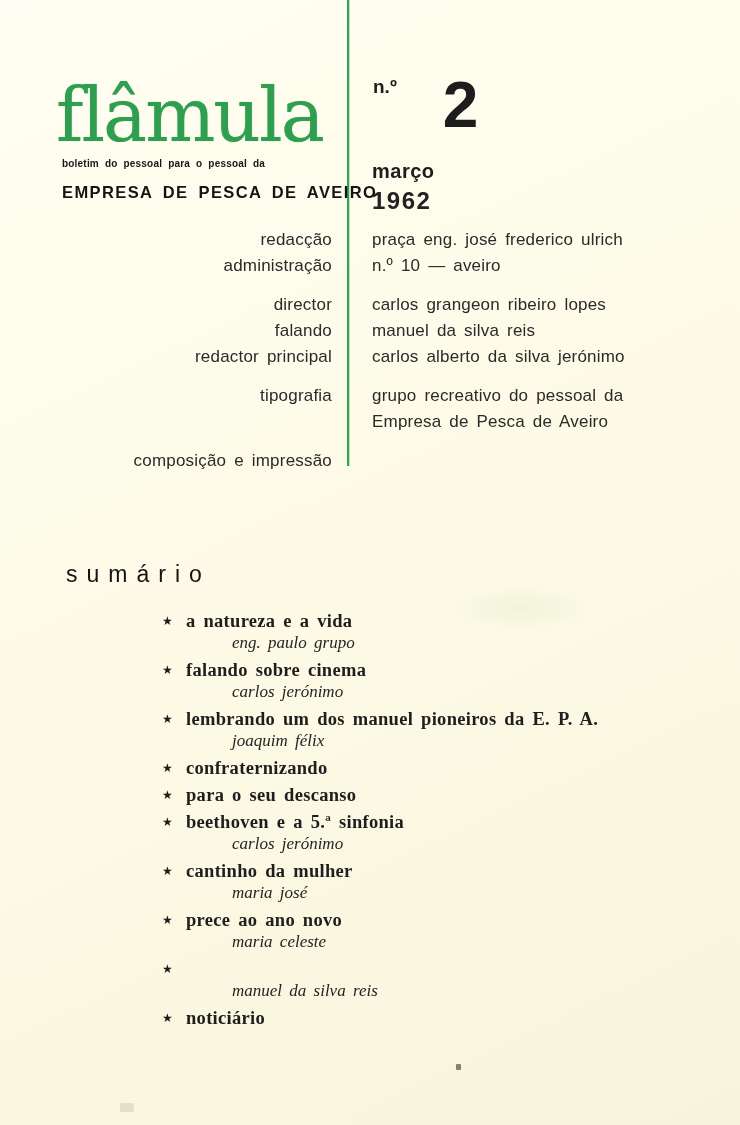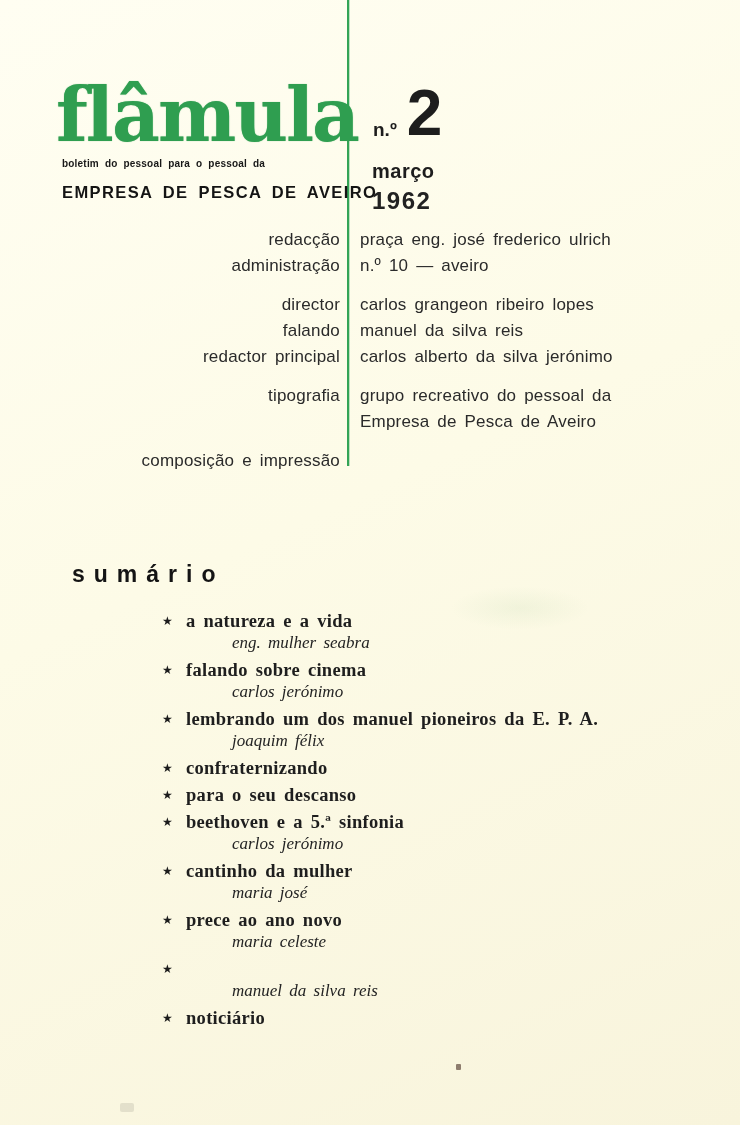--- a/index.html
+++ b/index.html
@@ -16,66 +16,66 @@
   
   .divider {
     position: absolute; left: 347px; top: 0;
     width: 2px; height: 466px;
     background: #33a456;
     box-shadow: 1px 0 0 rgba(120,190,140,.45);
   }
   .logo {
     position: absolute; left: 56px; top: 78px;
     font-family: "DejaVu Serif", serif;
-    font-weight: bold; font-size: 74px; line-height: 1;
+    font-weight: normal; font-size: 74px; line-height: 1;
     letter-spacing: -2px; color: #2f9e50;
     text-shadow: 0 0 1px rgba(47,158,80,.6);
   }
   .sub1 {
     position: absolute; left: 62px; top: 158px;
     font-size: 10px; font-weight: bold;
     letter-spacing: .2px; word-spacing: 3px; color: #181818;
   }
   .sub2 {
     position: absolute; left: 62px; top: 183px;
     font-size: 16.5px; font-weight: bold;
     letter-spacing: 1.4px; word-spacing: 4px; color: #141414;
   }
   .issue-row {
-    position: absolute; left: 373px; top: 84px;
-    display: flex; align-items: flex-end;
+    position: absolute; left: 373px; top: 76px;
+    display: flex;  gap: 36px;
   }
   .issue-label { font-size: 19px; font-weight: bold; margin-bottom: 2px; }
   .issue-number {
     font-size: 64px; font-weight: bold; line-height: .92;
     margin-left: 10px; letter-spacing: -2px;
   }
   .issue-month {
     position: absolute; left: 372px; top: 160px;
     font-size: 20px; font-weight: bold; letter-spacing: .5px;
   }
   .issue-year {
     position: absolute; left: 372px; top: 187px;
     font-size: 24px; font-weight: bold; letter-spacing: 1.5px; color: #222;
   }
 
   
   .credits { position: absolute; left: 0; top: 227px; width: 740px; }
   .credit-group { display: flex; align-items: flex-start; margin-bottom: 13px; }
-  .credit-labels { width: 332px; text-align: right; padding-left: 8px; }
-  .credit-values { margin-left: 20px; }
+  .credit-labels { width: 332px; text-align: right; }
+  .credit-values { margin-left: 40px; }
   .credit-line {
     font-size: 17px; line-height: 26px;
     word-spacing: 3px; letter-spacing: .2px; color: #2a2a2a;
   }
 
   
   .sumario-heading {
     position: absolute; left: 66px; top: 561px;
-    font-size: 23px; font-weight: bold; letter-spacing: 9px; color: #141414; margin-left: 6px;
+    font-size: 23px; font-weight: normal; letter-spacing: 9px; color: #141414;
   }
   .sumario-list {
     position: absolute; left: 162px; top: 610px;
     width: 560px; margin: 0; padding: 0; list-style: none;
     font-family: "Liberation Serif", serif;
   }
   .sumario-item { margin-bottom: 5px; }
   .si-title-row { display: flex; }
   .si-star {
     width: 24px; flex: 0 0 24px;
@@ -166,21 +166,21 @@
 </div>
 
   <div class="sumario-heading">sumário</div>
 
   <ul class="sumario-list" id="sumario-list">
   <li class="sumario-item">
     <div class="si-title-row">
       <span class="si-star">★</span>
       <span class="si-title">a natureza e a vida</span>
     </div>
-    <div class="si-author">eng. mulher seabra</div>
+    <div class="si-author">eng. paulo grupo</div>
   </li>
 
   <li class="sumario-item">
     <div class="si-title-row">
       <span class="si-star">★</span>
       <span class="si-title">falando sobre cinema</span>
     </div>
     <div class="si-author">carlos jerónimo</div>
   </li>
 

